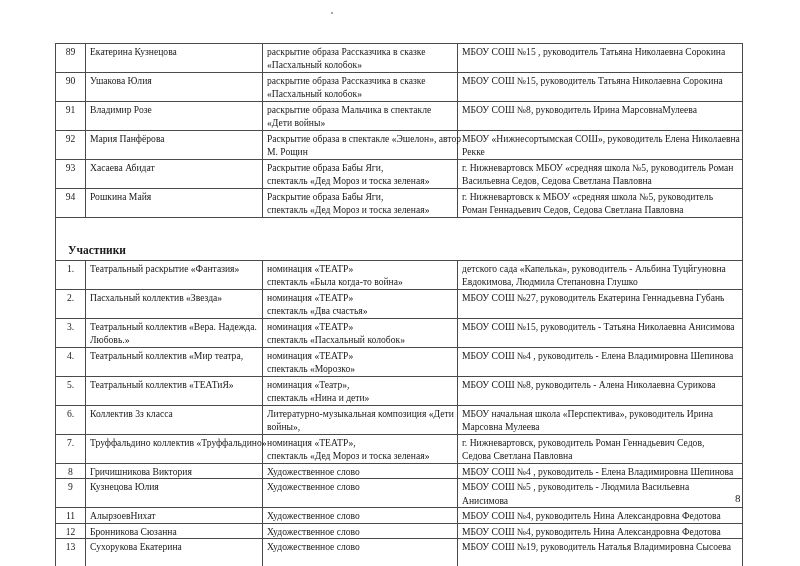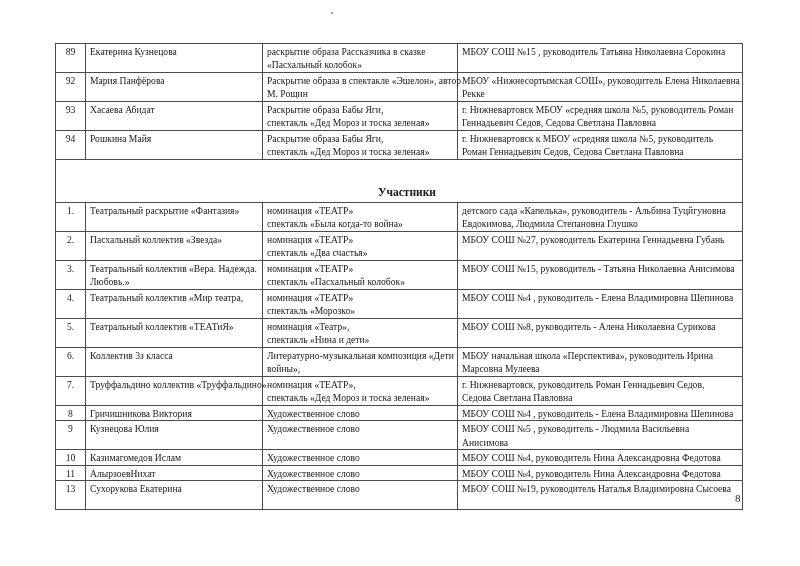--- a/index.html
+++ b/index.html
@@ -9,21 +9,21 @@
   }
   .page-table {
     position: absolute; left: 55px; top: 43px; width: 687px;
     border-collapse: collapse; table-layout: fixed; font-size: 9.6px; line-height: 13.4px;
   }
   .page-table td {
     border: 1px solid #4a4a4a; vertical-align: top; padding: 1px 4px 0 4px;
   }
   .page-table td.num { text-align: center; padding-left: 0; padding-right: 0; }
   .page-table td .ln { display: block; white-space: nowrap; }
-  .section-row td { height: 38px; border-bottom: 1px solid #4a4a4a; text-align: center; vertical-align: bottom; padding-bottom: 3px; }
+  .section-row td { height: 38px; border-bottom: 1px solid #4a4a4a; vertical-align: bottom; padding-bottom: 3px; }
   .section-title { font-weight: bold; font-size: 11.5px; position: relative; left: 8px; }
   .r2 td { height: 27px; }
   .r1 td { height: 13px; }
   .rlast td { height: 27px; }
   .page-number {
     position: absolute; left: 735px; top: 492px; font-size: 11px;
   }
   .speck { position: absolute; width: 2px; height: 2px; background: #888; border-radius: 1px; }
 </style>
 </head>
@@ -47,20 +47,50 @@
         <td>
           <span class="ln">раскрытие образа Рассказчика в сказке</span>
           <span class="ln">«Пасхальный колобок»</span>
         </td>
         <td>
           <span class="ln">МБОУ СОШ №15 ,  руководитель Татьяна Николаевна Сорокина</span>
         </td>
       </tr>
       <tr class="r2">
         <td class="num">
+          <span class="ln">90</span>
+        </td>
+        <td>
+          <span class="ln">Ушакова Юлия</span>
+        </td>
+        <td>
+          <span class="ln">раскрытие образа Рассказчика в сказке</span>
+          <span class="ln">«Пасхальный колобок»</span>
+        </td>
+        <td>
+          <span class="ln">МБОУ СОШ №15,   руководитель Татьяна Николаевна Сорокина</span>
+        </td>
+      </tr>
+      <tr class="r2">
+        <td class="num">
+          <span class="ln">91</span>
+        </td>
+        <td>
+          <span class="ln">Владимир Розе</span>
+        </td>
+        <td>
+          <span class="ln">раскрытие образа  Мальчика  в спектакле</span>
+          <span class="ln">«Дети войны»</span>
+        </td>
+        <td>
+          <span class="ln"> МБОУ СОШ №8,  руководитель Ирина МарсовнаМулеева</span>
+        </td>
+      </tr>
+      <tr class="r2">
+        <td class="num">
           <span class="ln">92</span>
         </td>
         <td>
           <span class="ln">Мария Панфёрова</span>
         </td>
         <td>
           <span class="ln">Раскрытие образа в спектакле «Эшелон», автор</span>
           <span class="ln">М. Рощин</span>
         </td>
         <td>
@@ -74,21 +104,21 @@
         </td>
         <td>
           <span class="ln">Хасаева  Абидат</span>
         </td>
         <td>
           <span class="ln">Раскрытие образа  Бабы Яги,</span>
           <span class="ln">спектакль «Дед Мороз и тоска зеленая»</span>
         </td>
         <td>
           <span class="ln">г. Нижневартовск МБОУ «средняя школа №5,  руководитель  Роман</span>
-          <span class="ln">Геннадьевич  Седов,  Седова Светлана Павловна</span>
+          <span class="ln">Васильевна  Седов,  Седова Светлана Павловна</span>
         </td>
       </tr>
       <tr class="r2">
         <td class="num">
           <span class="ln">94</span>
         </td>
         <td>
           <span class="ln">Рошкина Майя</span>
         </td>
         <td>
@@ -242,38 +272,38 @@
         <td>
           <span class="ln">Художественное слово</span>
         </td>
         <td>
           <span class="ln">МБОУ СОШ №5 ,   руководитель  - Людмила Васильевна</span>
           <span class="ln">Анисимова</span>
         </td>
       </tr>
       <tr class="r1">
         <td class="num">
-          <span class="ln">10</span>
-        </td>
-        <td>
-          <span class="ln">Казимагомедов  Ислам</span>
+          <span class="ln">11</span>
+        </td>
+        <td>
+          <span class="ln">АлырзоевНихат</span>
         </td>
         <td>
           <span class="ln">Художественное слово</span>
         </td>
         <td>
           <span class="ln">МБОУ СОШ №4,  руководитель Нина Александровна Федотова</span>
         </td>
       </tr>
       <tr class="r1">
         <td class="num">
-          <span class="ln">11</span>
-        </td>
-        <td>
-          <span class="ln">АлырзоевНихат</span>
+          <span class="ln">12</span>
+        </td>
+        <td>
+          <span class="ln">Бронникова Сюзанна</span>
         </td>
         <td>
           <span class="ln">Художественное слово</span>
         </td>
         <td>
           <span class="ln">МБОУ СОШ №4,  руководитель Нина Александровна Федотова</span>
         </td>
       </tr>
       <tr class="rlast">
         <td class="num">

